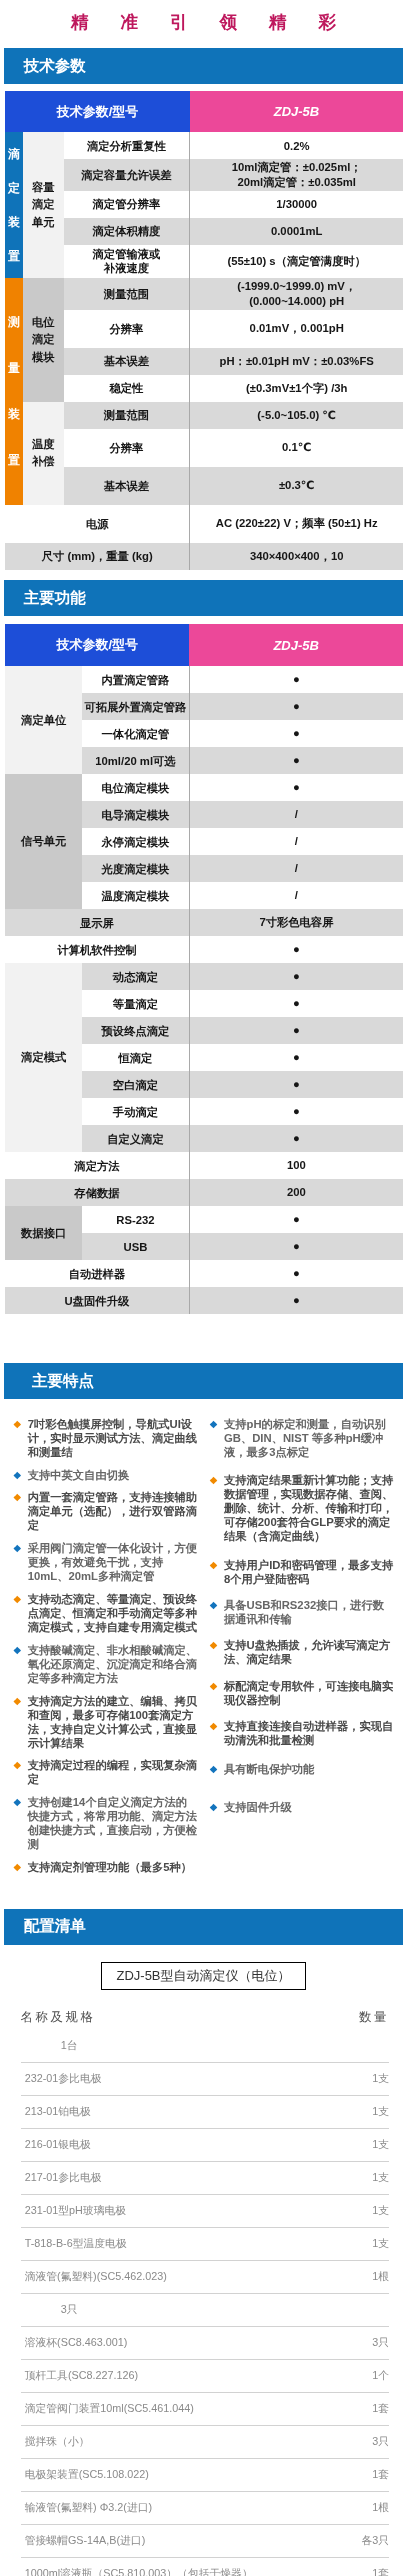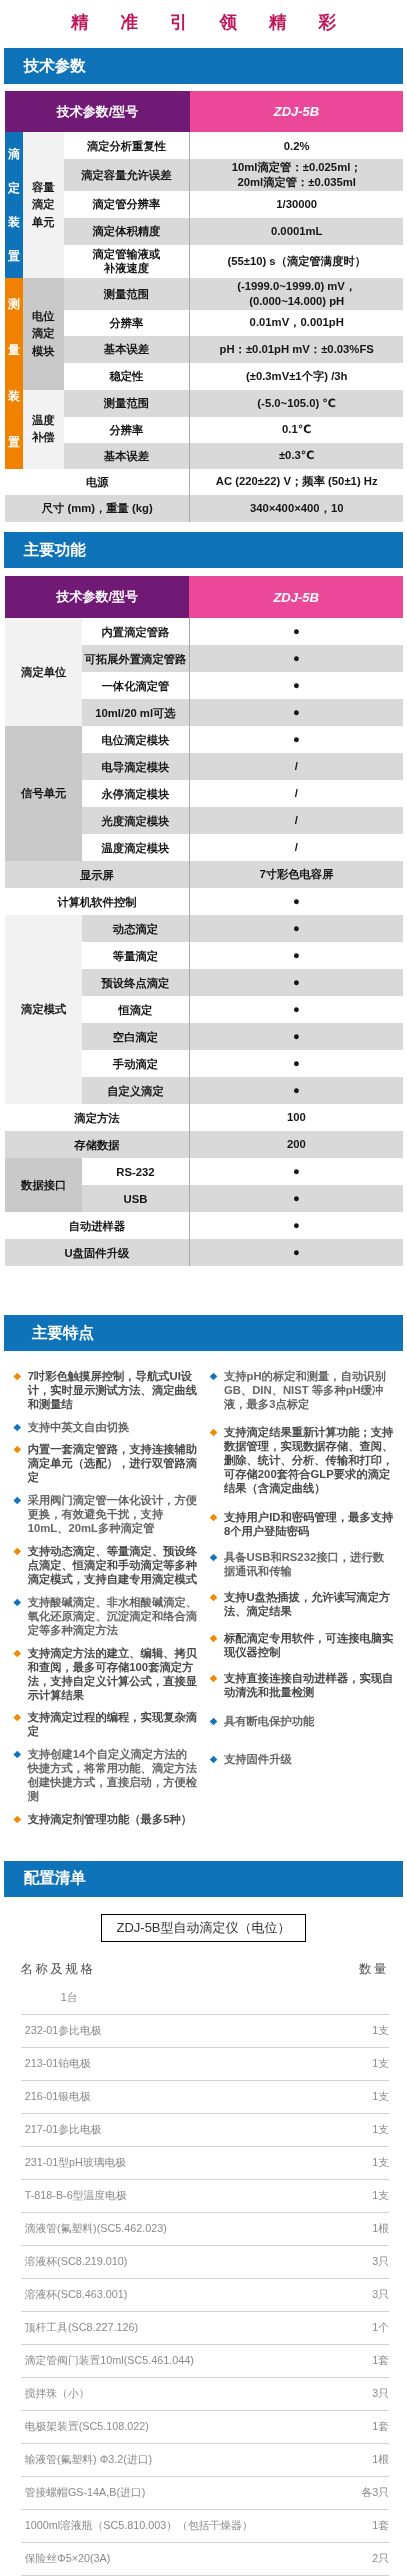--- a/index.html
+++ b/index.html
@@ -12,38 +12,38 @@
   .banner{height:36px;margin:0 4.1px;background:#0f73b9;color:#fff;font-size:15.5px;
           font-weight:700;display:flex;align-items:center;padding-left:19.6px;box-sizing:border-box;}
   #banner-tech{margin-top:14px;margin-bottom:7.2px;}
   #banner-func{margin-top:10.3px;margin-bottom:8.2px;}
   #banner-feat{margin-top:49px;padding-left:28px;}
   #banner-conf{margin-top:26px;}
   
   table.spec{border-collapse:collapse;margin:0 4.1px 0 5.2px;width:398px;table-layout:fixed;}
   table.spec td{padding:1px 2.1px;box-sizing:border-box;vertical-align:middle;}
   tr.hdr td{height:41px;text-align:center;font-weight:700;font-size:13px;color:#fff;}
-  td.hl{background:#701a75;}
+  td.hl{background:#1d4ed8;}
   td.hr{background:#ec4899;font-style:italic;}
   tr.w{background:#ffffff;}
   tr.g{background:#d9d9d9;}
   td.param,td.flab{text-align:center;font-weight:700;font-size:11.3px;color:#161616;
                    white-space:pre-line;line-height:1.25;}
   td.val{text-align:center;font-weight:700;font-size:11.3px;color:#161616;
          border-left:0.5px solid #a9a9a9;white-space:pre-line;line-height:1.3;}
   td.side{background:#0f73b9;color:#fff;text-align:center;}
   td.side.or{background:#f08200;}
   .vtxt{white-space:pre-line;font-size:12px;font-weight:700;display:block;}
   .v4a{line-height:34px;}
   .v4b{line-height:46px;}
   td.grp{background:#f2f2f2;text-align:center;font-weight:700;font-size:11.3px;
          color:#161616;white-space:pre-line;line-height:1.55;}
   td.grp.dk{background:#c9c9c9;}
   tr.r52{height:27px;} tr.r58{height:30px;} tr.r64{height:33px;}
-  tr.r62{height:32px;} tr.r50{height:26px;} tr.r53{height:27px;}
+  tr.r62{height:32px;} tr.r50{height:38px;} tr.r53{height:27px;}
   
   .features{display:flex;gap:12.4px;padding:0 13.4px;margin-top:17.5px;}
   .fcol{flex:1;min-width:0;}
   .feat{display:flex;gap:6.7px;margin-bottom:8.8px;}
   .feat .diamond{font-size:9.8px;line-height:14px;flex:0 0 auto;}
   .d-or{color:#f18a00;} .d-bl{color:#1374bd;}
   .ftext{font-size:11.3px;line-height:14px;color:#666;font-weight:bold;}
   .feat.b .ftext{font-weight:700;color:#4a4a4a;}
   
   .cfg-titlebox{width:fit-content;margin:17.5px auto 0;border:1px solid #000;
@@ -401,21 +401,20 @@
     </div>
   <div class="cfg-row">
       <span class="nm">T-818-B-6型温度电极</span>
       <span class="qty">1支</span>
     </div>
   <div class="cfg-row">
       <span class="nm">滴液管(氟塑料)(SC5.462.023)</span>
       <span class="qty">1根</span>
     </div>
   <div class="cfg-row">
-      <span class="nm">溶液杯(SC8.219.010)</span>
       <span class="qty">3只</span>
     </div>
   <div class="cfg-row">
       <span class="nm">溶液杯(SC8.463.001)</span>
       <span class="qty">3只</span>
     </div>
   <div class="cfg-row">
       <span class="nm">顶杆工具(SC8.227.126)</span>
       <span class="qty">1个</span>
     </div>

